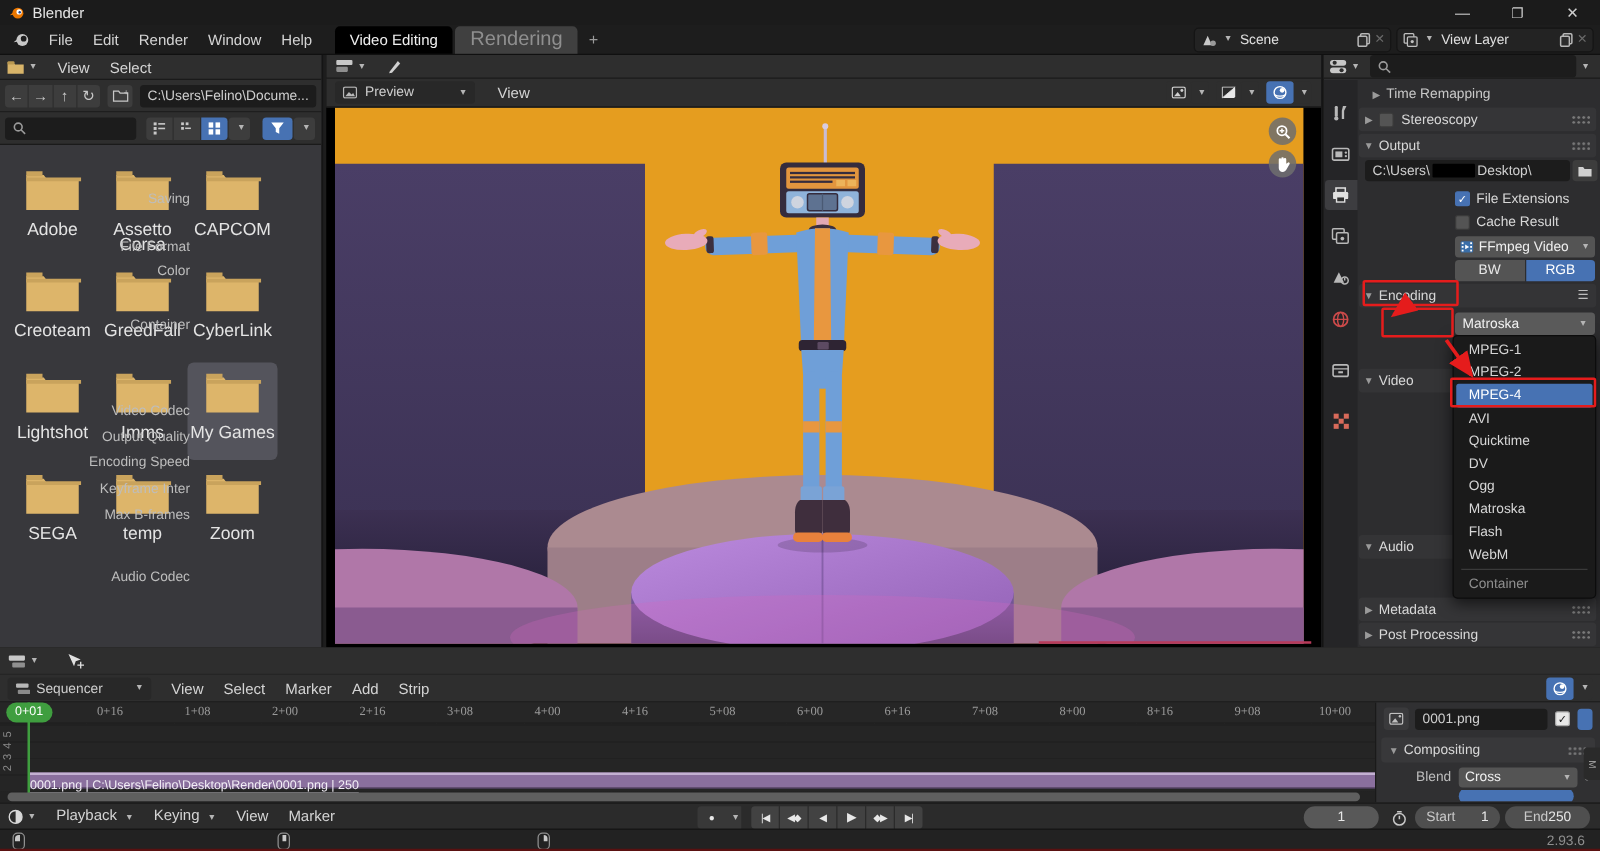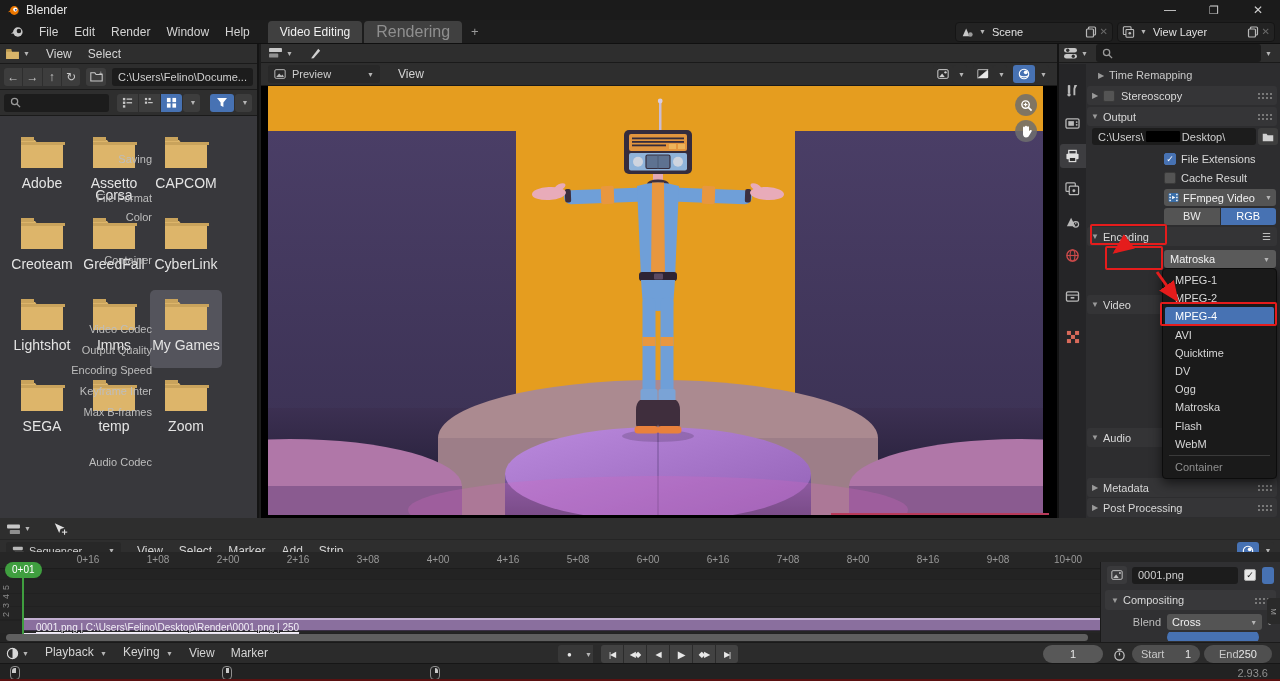--- a/index.html
+++ b/index.html
@@ -61,21 +61,21 @@
         <circle cx="10.2" cy="6.8" r="2.6" fill="#1d1d1d"></circle>
         <path d="M1,10 L6,6 L8,9 Z" fill="#c8c8c8"></path>
       </svg>
   </span>
   <span class="menu-item">File</span>
   <span class="menu-item">Edit</span>
   <span class="menu-item">Render</span>
   <span class="menu-item">Window</span>
   <span class="menu-item">Help</span>
   <span class="row" style="margin-left:10px;height:24px;">
-    <span style="background:#404040;color:#f0f0f0;padding:0 12px;line-height:22px;border-radius:4px 4px 0 0;font-size:12px;">Video Editing</span>
+    <span style="background:#000000;color:#f0f0f0;padding:0 12px;line-height:22px;border-radius:4px 4px 0 0;font-size:12px;">Video Editing</span>
     <span style="background:#404040;color:#8f8f8f;padding:0 12px;line-height:22px;border-radius:4px 4px 0 0;margin-left:2px;font-size:16px;text-align:right;">Rendering</span>
     <span style="color:#9a9a9a;padding:0 9px;font-size:13px;">+</span>
   </span>
 
   <span class="row" style="margin-left:auto;margin-right:5px;">
     <span class="row" style="background:#232323;border:1px solid #151515;border-radius:4px;height:20px;width:158px;">
       <span class="icon" style="margin:0 2px 0 4px;">
         <svg width="14" height="12" viewBox="0 0 16 14">
             <path d="M3,12 L7,3 L11,12 Z" fill="#c8c8c8"></path>
             <circle cx="12" cy="10" r="2.6" fill="#9a9a9a"></circle>
@@ -711,21 +711,21 @@
             <circle cx="9" cy="5" r="2.2" fill="#fff"></circle>
             <path d="M2,9 a6,3 0 0 0 10,0" fill="none" stroke="#fff" stroke-width="1.2"></path>
           </svg>
         </span>
       <span class="btn" style="width:15px;background:#2e2e2e;">
           <span class="chev">▼</span>
         </span>
     </span>
   </div>
 
-  <div class="abs" style="left:0;top:34px;width:1280px;height:17px;background:#262626;border-bottom:1px solid #1d1d1d;">
+  <div class="abs" style="left:0;top:44px;width:1280px;height:17px;background:#262626;border-bottom:1px solid #1d1d1d;font-family:Liberation Serif, serif;">
     <span class="tick" style="left:88px;">0+16</span>
     <span class="tick" style="left:158px;">1+08</span>
     <span class="tick" style="left:228px;">2+00</span>
     <span class="tick" style="left:298px;">2+16</span>
     <span class="tick" style="left:368px;">3+08</span>
     <span class="tick" style="left:438px;">4+00</span>
     <span class="tick" style="left:508px;">4+16</span>
     <span class="tick" style="left:578px;">5+08</span>
     <span class="tick" style="left:648px;">6+00</span>
     <span class="tick" style="left:718px;">6+16</span>
@@ -740,21 +740,21 @@
        background-image:repeating-linear-gradient(0deg,#252525 0px,#252525 12px,#212121 12px,#212121 13.5px),repeating-linear-gradient(90deg,transparent 0px,transparent 69px,#2c2c2c 69px,#2c2c2c 70px);">
     <span style="position:absolute;left:1px;top:2px;color:#8a8a8a;font-size:9px;writing-mode:vertical-rl;transform:rotate(180deg);letter-spacing:4px;">
       <span>2</span><span>3</span><span>4</span><span>5</span>
     </span>
   </div>
 
   <div class="abs" style="left:22px;top:44px;width:2px;height:78px;background:#3f9e3f;"></div>
   <div class="abs" style="left:5px;top:44px;height:16px;padding:0 7px;background:#3f9e3f;border-radius:8px;color:#fff;font-size:10px;line-height:16px;">0+01</div>
 
   <div class="abs" style="left:24px;top:100px;width:1256px;height:13px;background:#8a6f9e;border-top:2px solid #c3b0d2;border-bottom:1px solid #3a2f45;">
-    <span style="font-size:10px;color:#f2eef6;padding-left:12px;line-height:11px;display:inline-block;border-bottom:1px solid #e8e2f0;text-decoration:underline;">0001.png | C:\Users\Felino\Desktop\Render\0001.png | 250</span>
+    <span style="font-size:10px;color:#f2eef6;line-height:11px;display:inline-block;border-bottom:1px solid #e8e2f0;">0001.png | C:\Users\Felino\Desktop\Render\0001.png | 250</span>
   </div>
 
   <div class="abs" style="left:6px;top:116px;width:1082px;height:7px;background:#5f5f5f;border-radius:4px;"></div>
 
   <div class="abs" style="left:1100px;top:44px;width:180px;height:80px;background:#303032;border-left:1px solid #1a1a1a;">
     <div class="row" style="height:26px;padding:0 6px;">
       <span class="btn" style="width:20px;height:18px;background:#3a3a3c;">
         <svg width="12" height="10" viewBox="0 0 14 12">
             <rect x="0.8" y="0.8" width="12.4" height="10.4" rx="1.5" fill="none" stroke="#c0c0c0" stroke-width="1.2"></rect>
             <circle cx="10.5" cy="3.5" r="1.2" fill="#c0c0c0"></circle>

